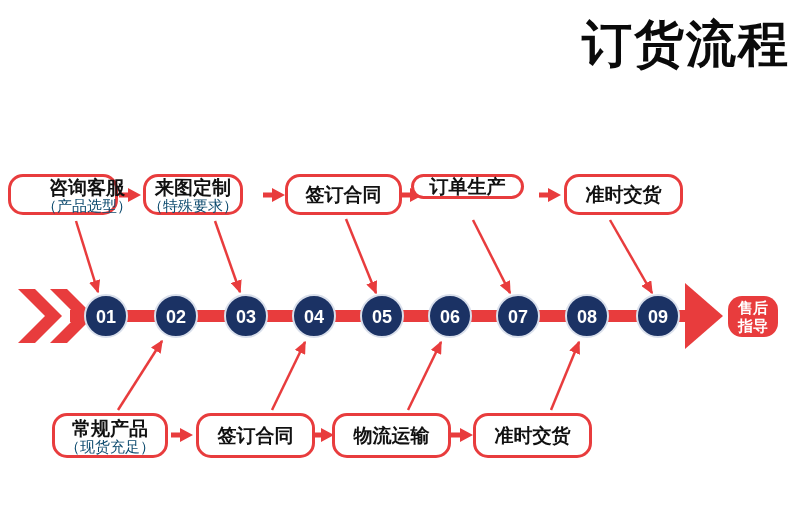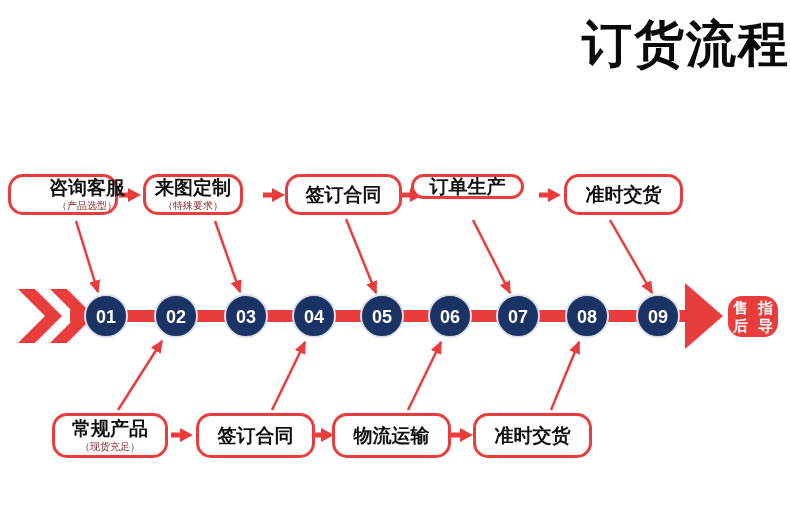--- a/index.html
+++ b/index.html
@@ -17,32 +17,32 @@
     font-size:22px;font-weight:bold;color:#0a0a0a;letter-spacing:1px;line-height:30px;
   }
   
   .pill{
     position:absolute;box-sizing:border-box;background:#ffffff;
     border:3px solid #e83c3d;border-radius:15px;
     display:flex;flex-direction:column;align-items:center;justify-content:center;
     text-align:center;
   }
   .pill-title{font-size:19px;font-weight:bold;color:#111;line-height:21px;white-space:nowrap;}
-  .pill-sub{font-size:10px;font-weight:normal;color:#7f1d1d;line-height:15px;white-space:nowrap;}
+  .pill-sub{font-size:15px;font-weight:normal;color:#0c4a6e;line-height:15px;white-space:nowrap;}
   
   .diagram{position:absolute;left:0;top:0;width:790px;height:519px;}
   .fill-red{fill:#e83c3d;}
   .flow-arrow{stroke:#e83c3d;stroke-width:2.5px;fill:none;}
   .step-dot{fill:#1b3264;stroke:#d9dfeb;stroke-width:2px;}
   .step-num{font-family:"Liberation Sans","DejaVu Sans",sans-serif;font-size:18px;font-weight:bold;fill:#ffffff;text-anchor:middle;}
   
   .end-badge{
     position:absolute;left:728px;top:296px;width:50px;height:41px;
     background:#e83c3d;border-radius:14px;color:#fff;
-    display:flex;flex-direction:row;align-items:center;justify-content:center;
+    display:flex;flex-direction:column;align-items:center;justify-content:center;
     font-size:15px;font-weight:bold;line-height:18px;text-align:center;
   }
   .end-badge span{display:block;}
 </style>
 </head>
 <body>
 
 <div class="canvas">
 
   <div class="page-title">订货流程</div>

